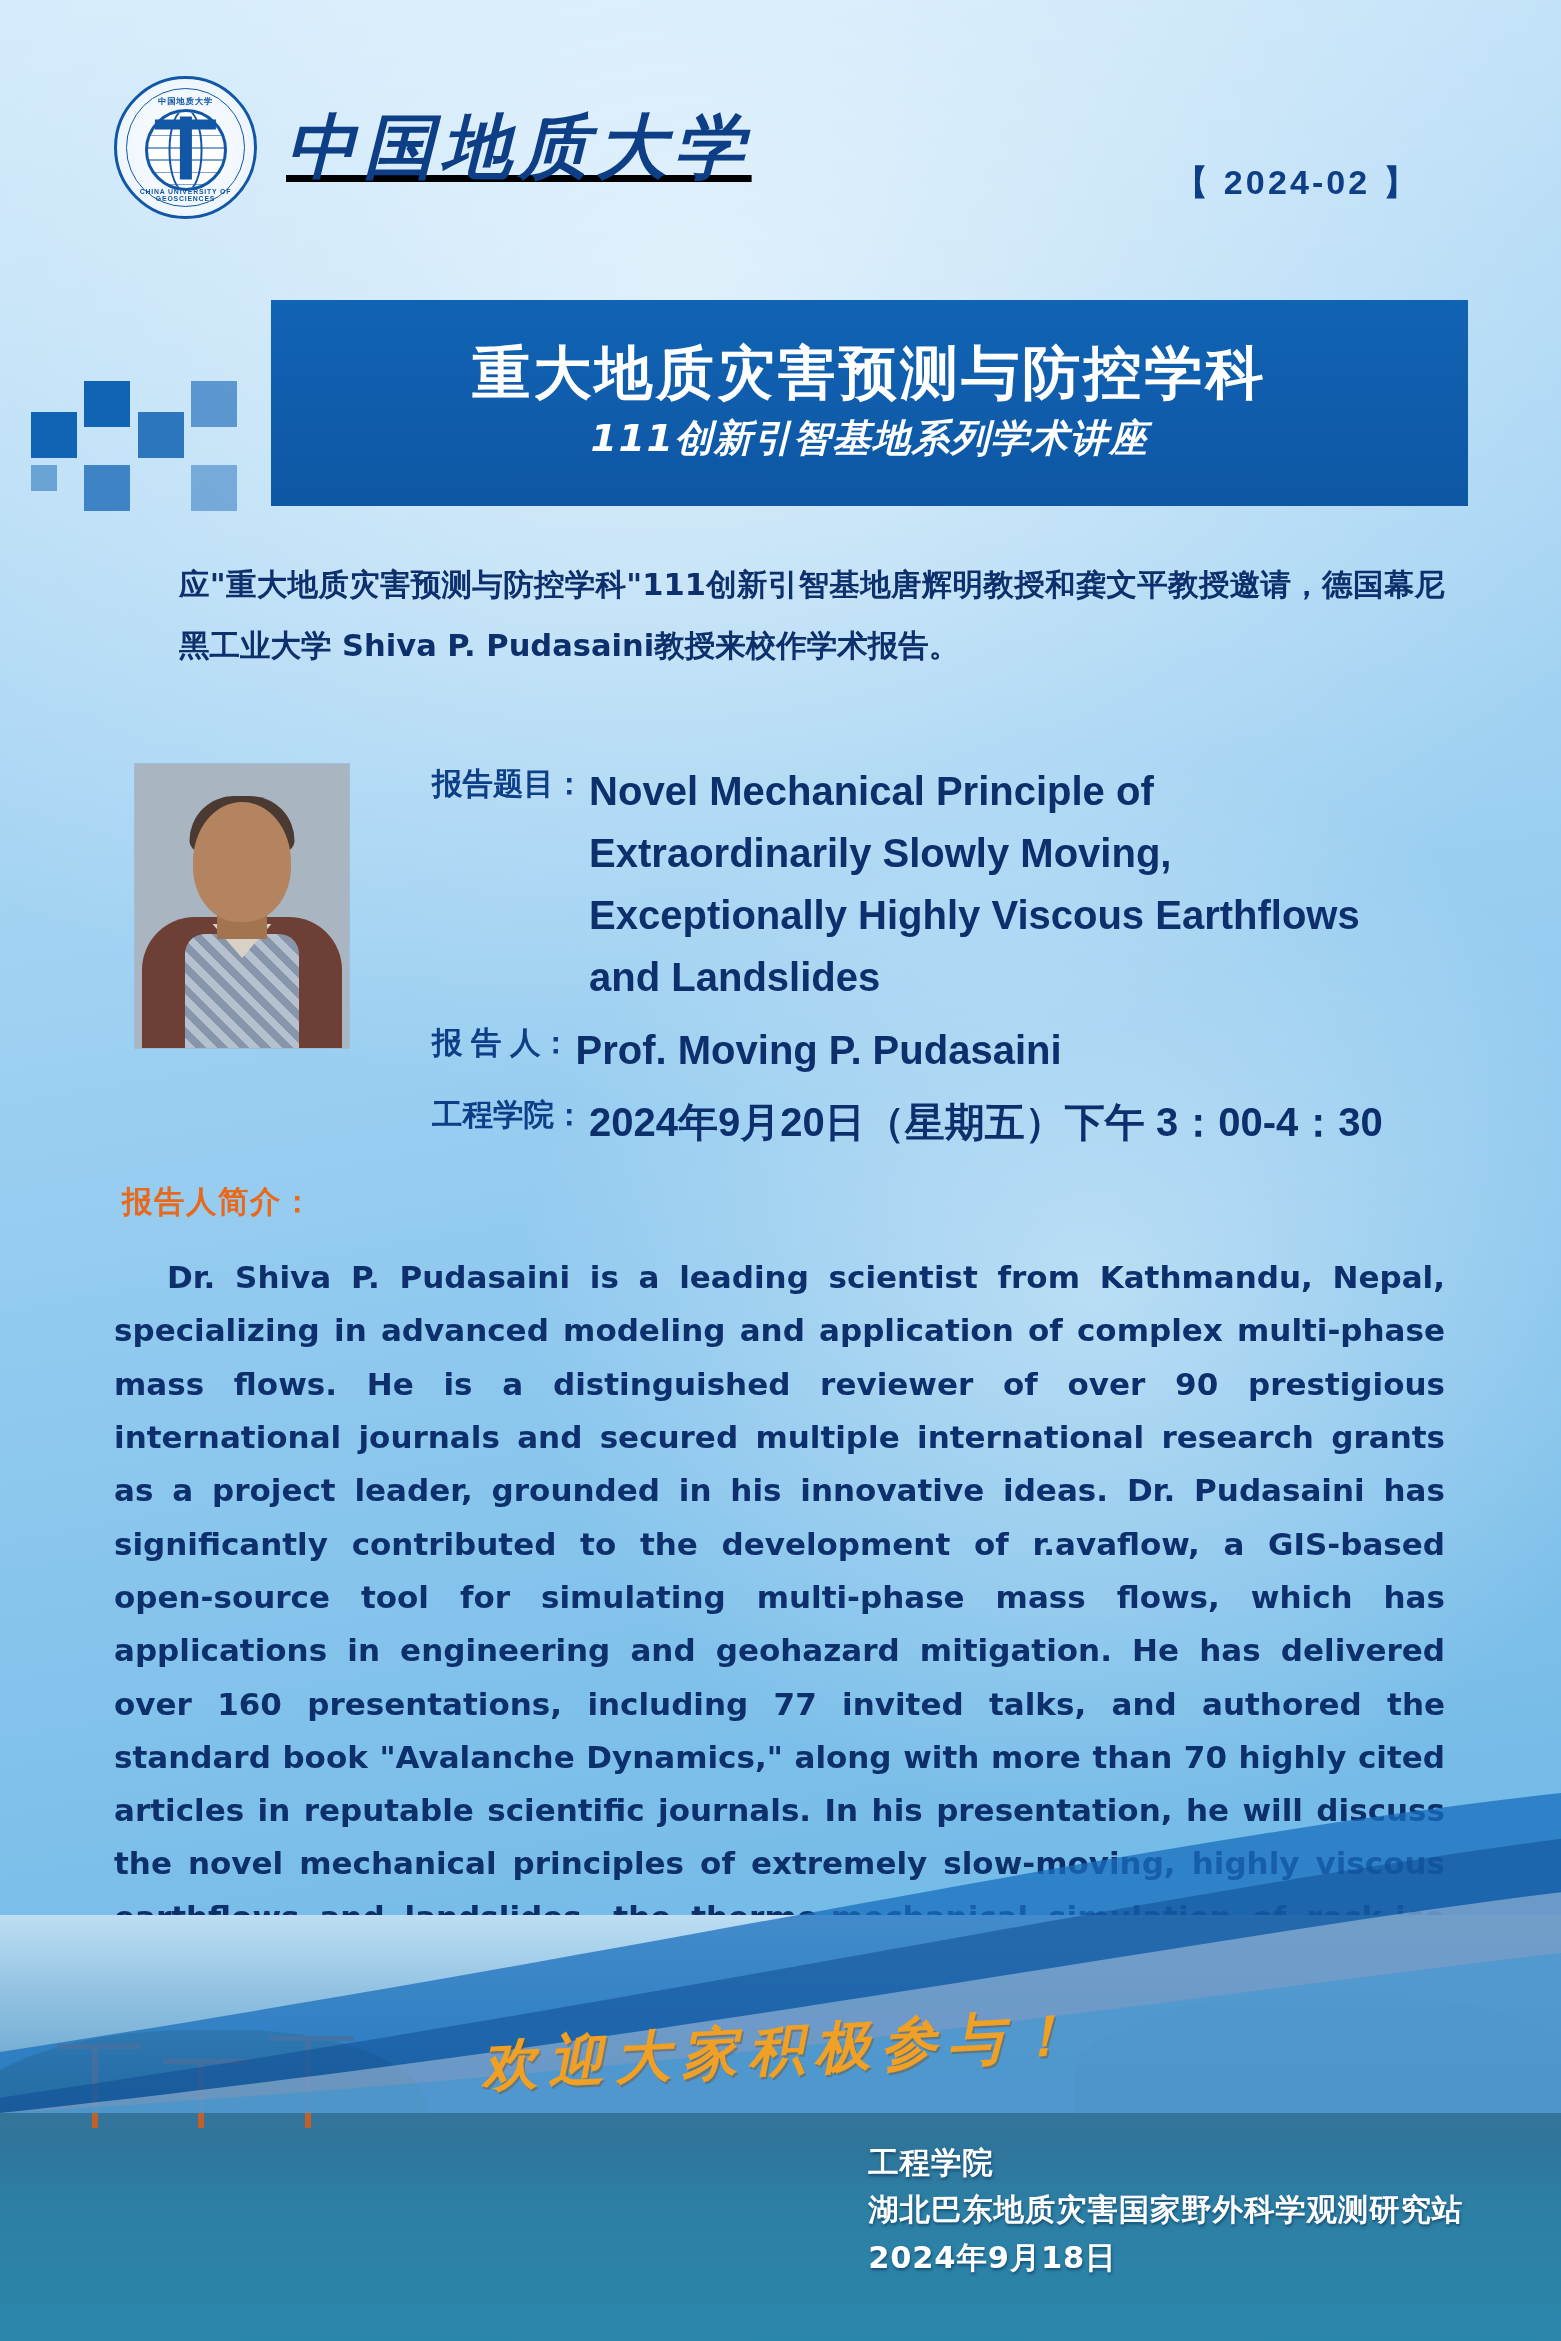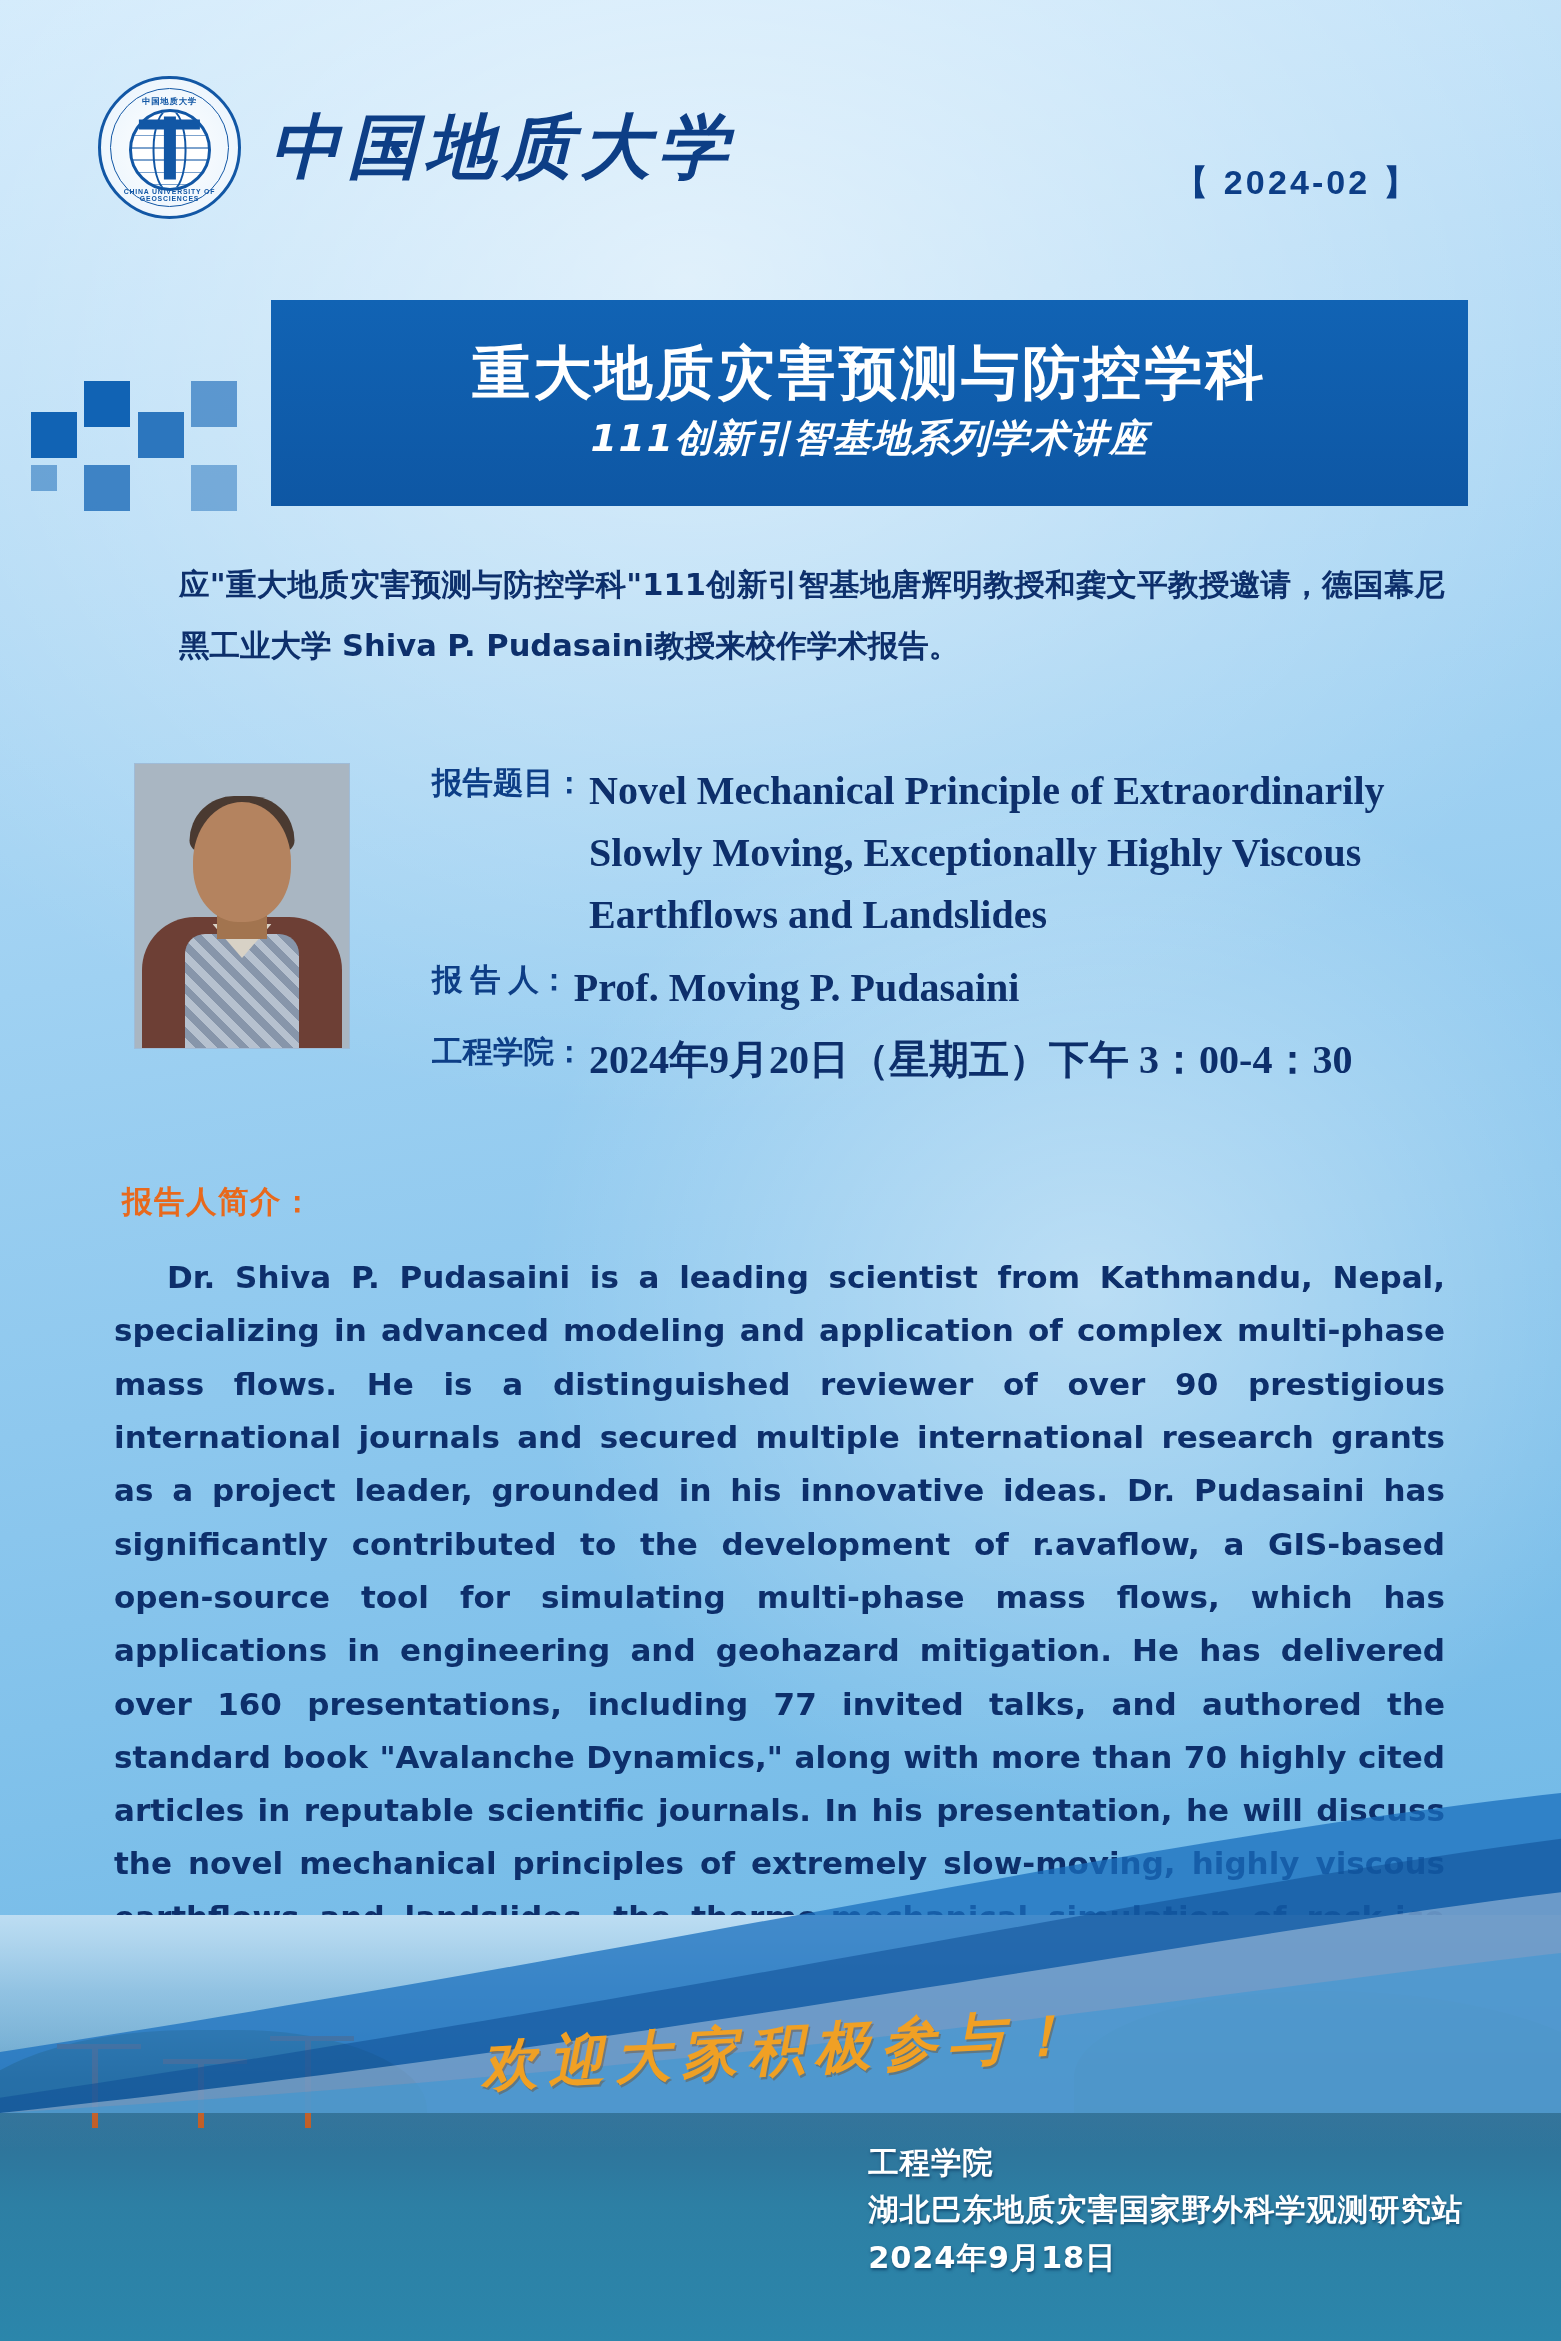--- a/index.html
+++ b/index.html
@@ -33,24 +33,25 @@
     top: 30%;
     width: 80%;
     height: 50%;
     background: radial-gradient(ellipse at 50% 50%, rgba(255,255,255,0.40) 0%, rgba(255,255,255,0) 65%);
     pointer-events: none;
   }
 
   
   .logo-wrap {
     position: absolute;
-    left: 98px;
+    left: 114px;
     top: 76px;
     display: flex;
     align-items: center;
+    text-decoration: underline;
   }
   .logo-seal {
     width: 143px;
     height: 143px;
     border-radius: 50%;
     border: 3.8px solid #1257a5;
     background: radial-gradient(circle at 50% 50%, #ffffff 0%, #eef6fd 70%, #dceaf8 100%);
     position: relative;
     box-sizing: border-box;
   }
@@ -273,21 +274,21 @@
     background: #d8d2c6;
     clip-path: polygon(0 0, 100% 0, 50% 100%);
   }
 
   .details {
     position: absolute;
     left: 432px;
     top: 760px;
     width: 1014px;
     color: #0d2f6b;
-    font-family: Liberation Serif, serif;
+    font-family: Liberation Sans, sans-serif;
   }
   .drow {
     display: flex;
     align-items: flex-start;
     margin-bottom: 10.7px;
   }
   .dlabel {
     color: #0d3e86;
     font-size: 30.5px;
     font-weight: bold;

